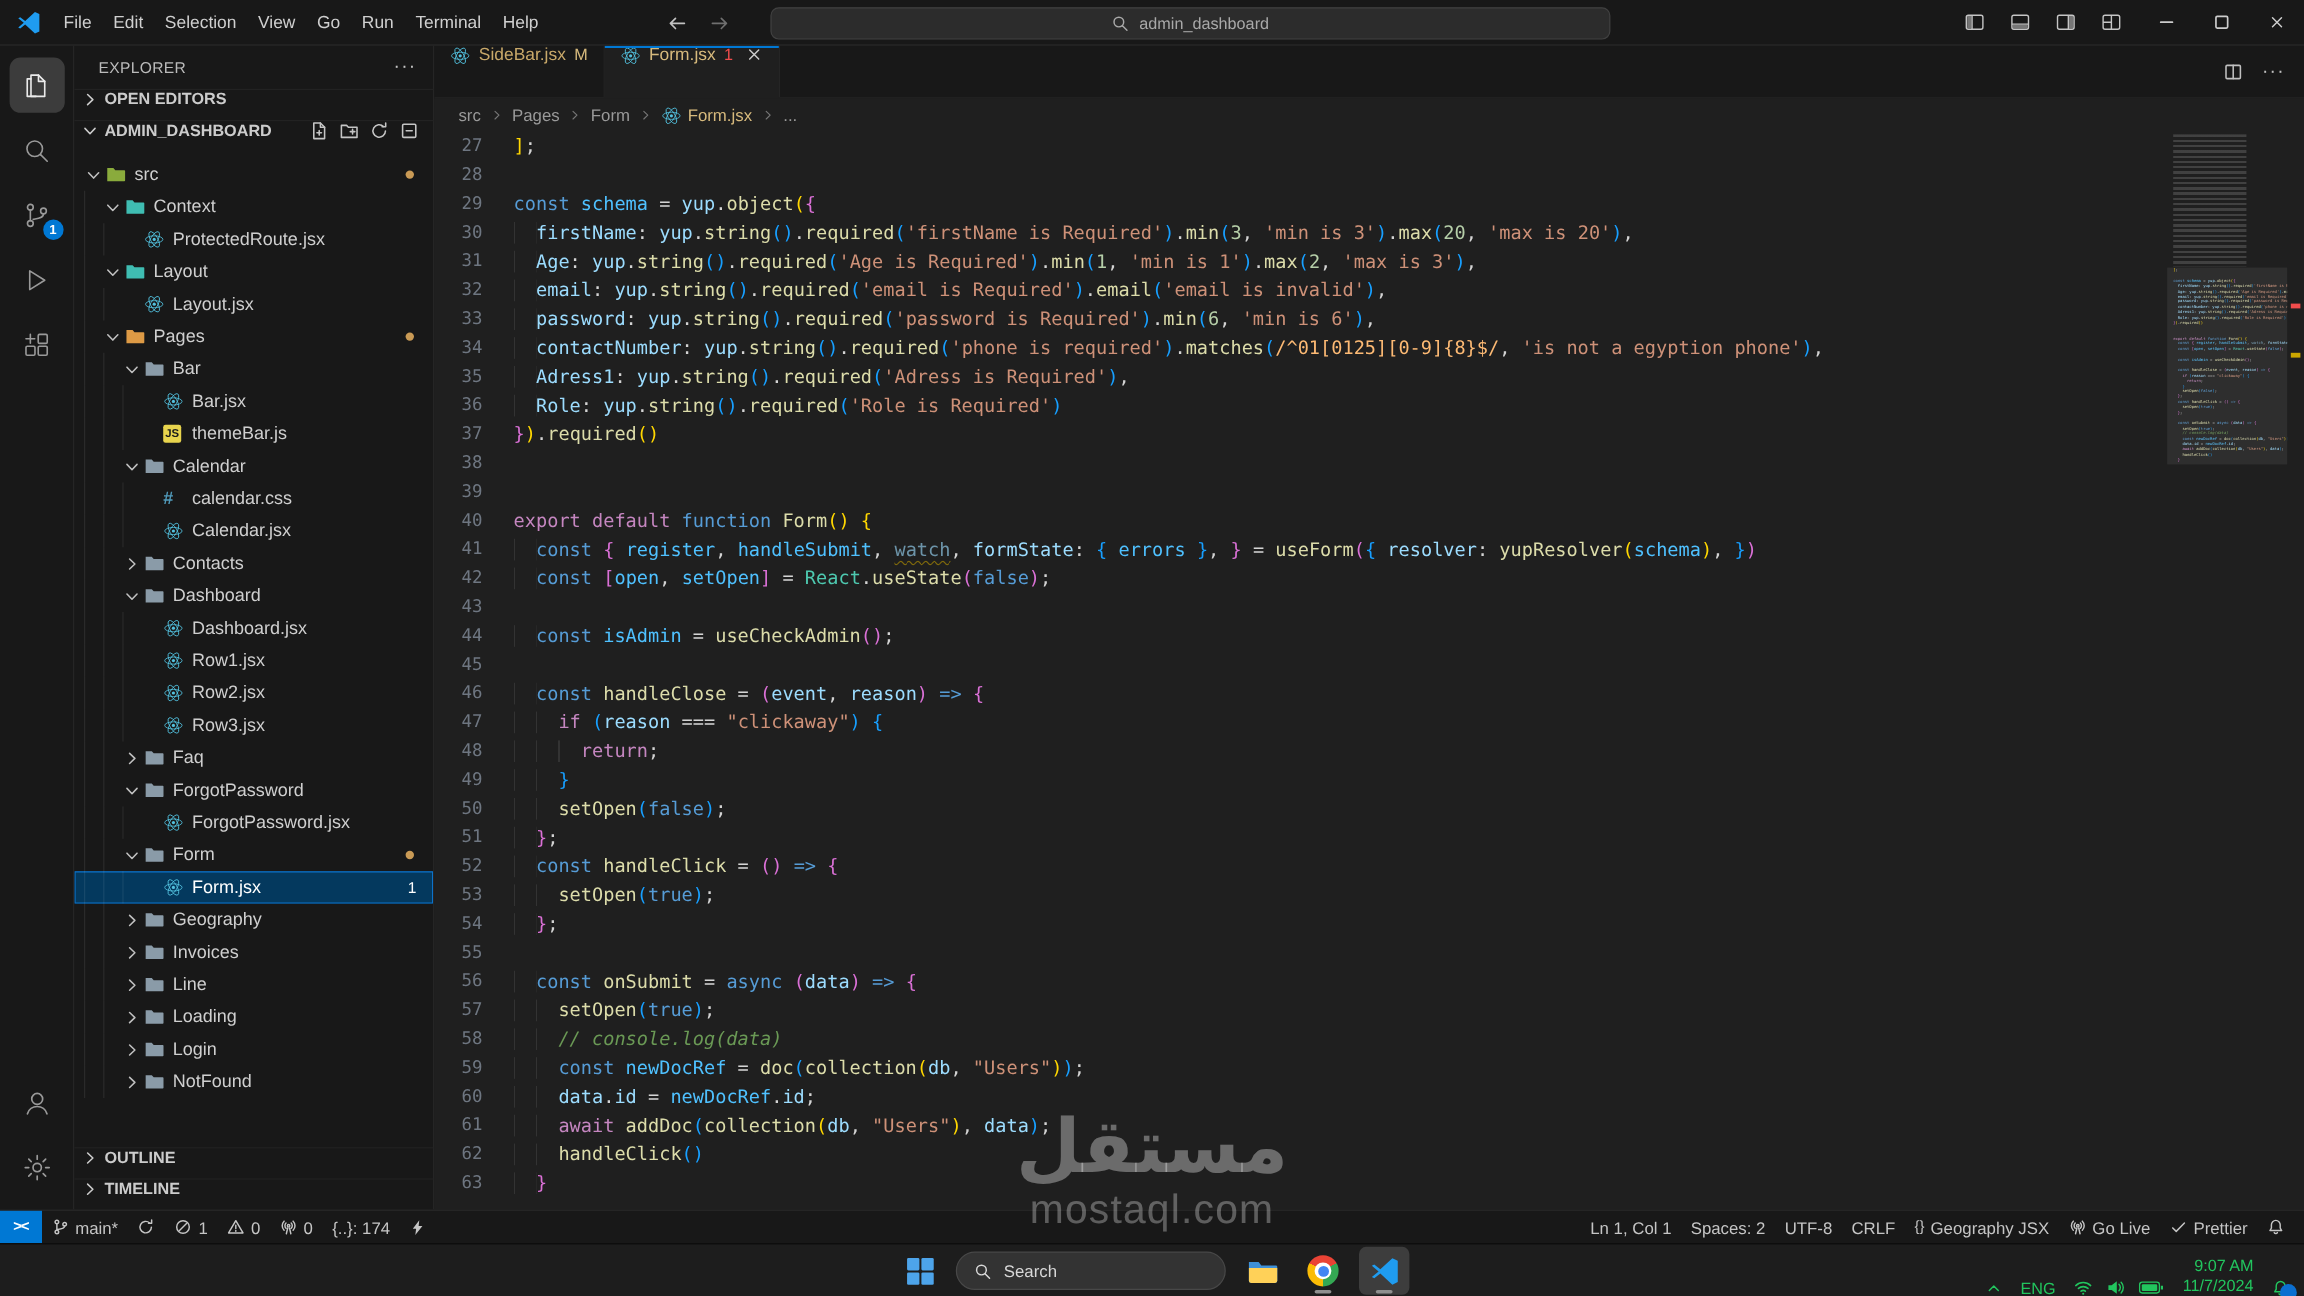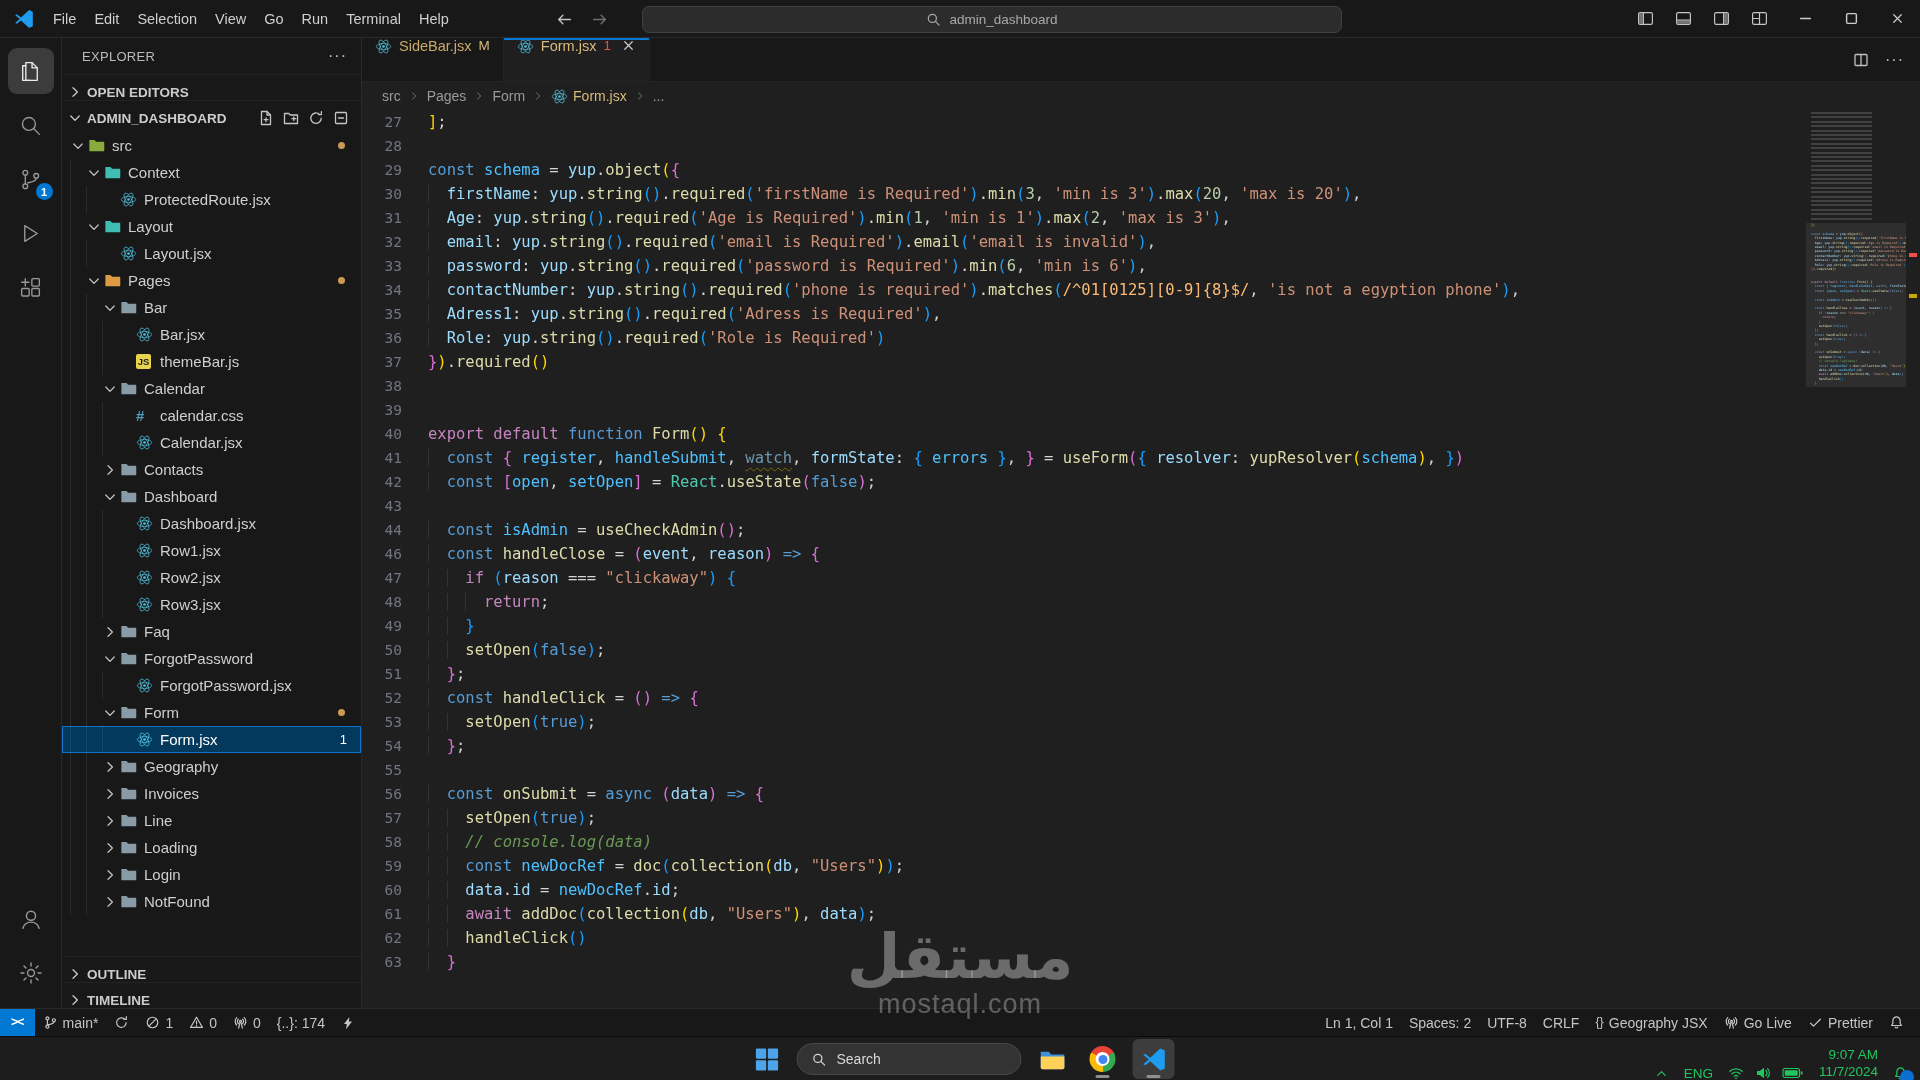--- a/index.html
+++ b/index.html
@@ -33,21 +33,21 @@
     color:#999;border-radius:9px}
   .ab-item.active{color:#eaeaea;background:#3c3c3c}
   .ab-badge{position:absolute;right:1px;bottom:2px;min-width:17px;height:17px;border-radius:9px;background:#0078d4;
     color:#fff;font-size:11px;display:flex;align-items:center;justify-content:center;padding:0 4px;font-weight:700}
   .ab-bottom{margin-top:auto;display:flex;flex-direction:column;align-items:center;padding-bottom:4px}
 
   
   .sidebar{width:300px;background:#181818;border-right:1px solid #2a2a2a;display:flex;flex-direction:column;flex:none;font-size:15px}
   .sb-title{height:36px;display:flex;align-items:center;padding:0 14px 0 20px;font-size:13px;letter-spacing:.3px;color:#bbb;flex:none}
   .sb-title .ellipsis-glyph{margin-left:auto;color:#c5c5c5}
-  .sb-row{height:26px;display:flex;align-items:flex-end;gap:3px;padding-left:4px;font-weight:700;font-size:13.5px;color:#ccc;
+  .sb-row{height:26px;display:flex;align-items:flex-start;gap:3px;padding-left:4px;font-weight:700;font-size:13.5px;color:#ccc;
     border-top:1px solid #222;flex:none}
   .sb-row .icn{width:18px}
   .sb-actions{margin-left:auto;display:flex;gap:9px;padding-right:12px;color:#c5c5c5}
   .sb-action{display:inline-flex}
   .tree{flex:1;overflow:hidden;padding-top:6px}
   .t-row{height:27px;display:flex;align-items:center;padding-left:8px;color:#cfcfcf;white-space:nowrap}
   .t-row.selected{background:#04395e;box-shadow:inset 0 0 0 1px #0d72c9;color:#fff}
   .guide{width:16px;align-self:stretch;border-left:1px solid rgba(255,255,255,.08);flex:none}
   .t-chev{width:18px;flex:none;color:#c0c0c0;display:inline-flex}
   .t-icon{width:22px;flex:none;display:inline-flex;align-items:center}
@@ -130,21 +130,21 @@
   .tray{position:absolute;right:12px;top:0;height:44px;display:flex;align-items:flex-end;gap:15px;color:#22c55e;font-size:13.5px}
   .tray-grp{display:flex;align-items:center;gap:11px}
   .clock{text-align:right;line-height:1.3;font-size:13.5px}
   .bell-wrap{position:relative;display:inline-flex}
   .badge-dot{position:absolute;right:-6px;bottom:-3px;width:14px;height:14px;border-radius:50%;background:#0b6fd0}
 
   
   .watermark{position:absolute;left:50%;transform:translateX(-50%);top:924px;width:320px;text-align:center;z-index:60;
     color:rgba(255,255,255,.34);pointer-events:none}
   .wm1{font-size:62px;font-weight:700;line-height:1.05}
-  .wm2{font-size:27px;color:rgba(255,255,255,.30);letter-spacing:1px}
+  .wm2{font-size:34px;color:rgba(255,255,255,.30);letter-spacing:1px}
 </style>
 </head>
 <body>
 
 <div class="screen">
 
   <header class="titlebar">
     <span class="logo icn">
         <svg viewBox="0 0 24 24" width="22" height="22">
           <path d="M17.6 2.2L8.7 10.4 4.2 6.9 2.4 7.8l5 4.2-5 4.2 1.8.9 4.5-3.5 8.9 8.2 4-1.9V4.1z" fill="#1f9cf0"></path>
@@ -961,20 +961,24 @@
             </div>
             <div class="crow">
               <span class="cnum">43</span>
               <span class="cline"></span>
             </div>
             <div class="crow">
               <span class="cnum">44</span>
               <span class="cline"><span class="tk-i">  </span><span class="tk-k">const</span><span class="tk-p"> </span><span class="tk-d">isAdmin</span><span class="tk-p"> = </span><span class="tk-f">useCheckAdmin</span><span class="tk-b2">()</span><span class="tk-p">;</span></span>
             </div>
             <div class="crow">
+              <span class="cnum">45</span>
+              <span class="cline"></span>
+            </div>
+            <div class="crow">
               <span class="cnum">46</span>
               <span class="cline"><span class="tk-i">  </span><span class="tk-k">const</span><span class="tk-p"> </span><span class="tk-f">handleClose</span><span class="tk-p"> = </span><span class="tk-b2">(</span><span class="tk-v">event</span><span class="tk-p">, </span><span class="tk-v">reason</span><span class="tk-b2">)</span><span class="tk-p"> </span><span class="tk-k">=&gt;</span><span class="tk-p"> </span><span class="tk-b2">{</span></span>
             </div>
             <div class="crow">
               <span class="cnum">47</span>
               <span class="cline"><span class="tk-i">    </span><span class="tk-c">if</span><span class="tk-p"> </span><span class="tk-b3">(</span><span class="tk-v">reason</span><span class="tk-p"> === </span><span class="tk-s">"clickaway"</span><span class="tk-b3">)</span><span class="tk-p"> </span><span class="tk-b3">{</span></span>
             </div>
             <div class="crow">
               <span class="cnum">48</span>
               <span class="cline"><span class="tk-i">      </span><span class="tk-c">return</span><span class="tk-p">;</span></span>

